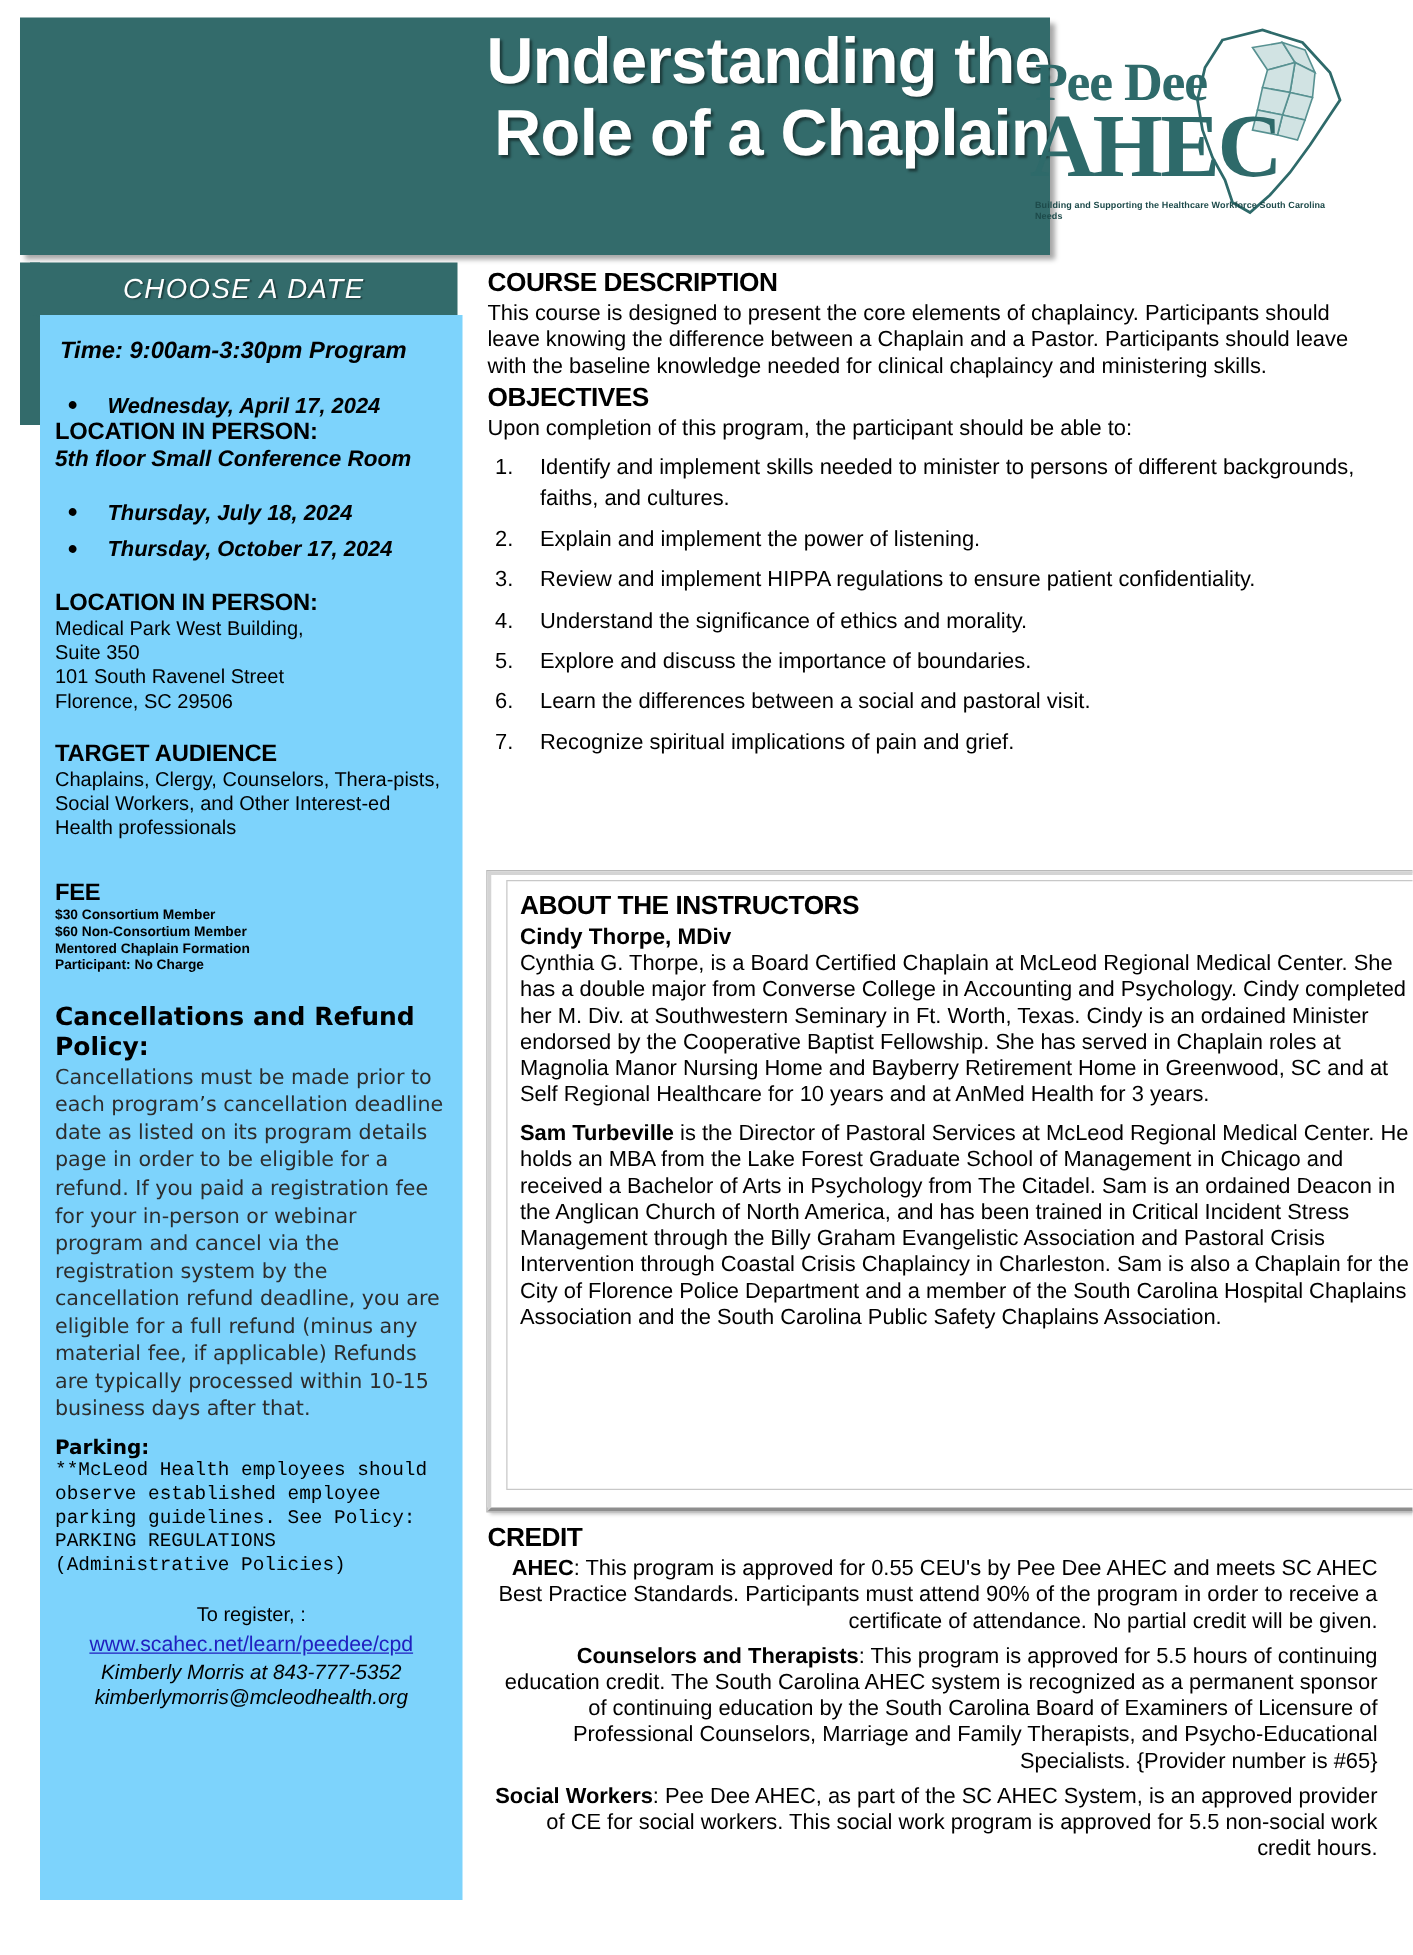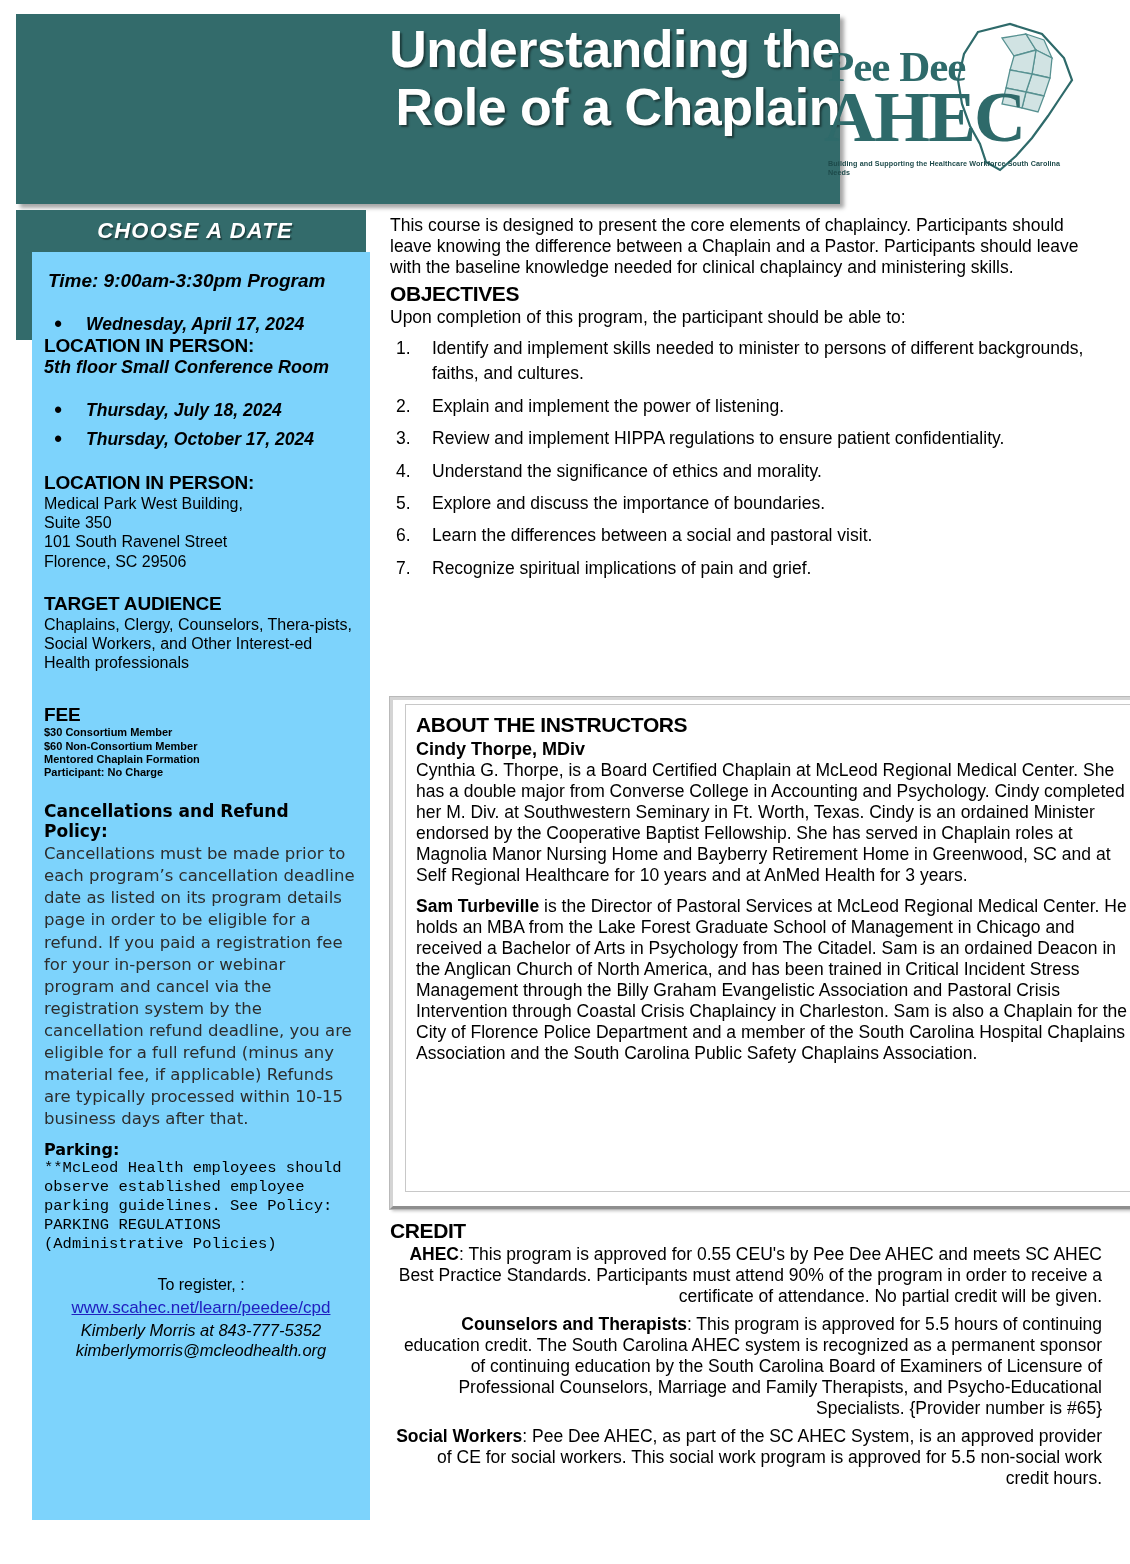--- a/index.html
+++ b/index.html
@@ -62,21 +62,21 @@
     background:#336b6b;
   }
   #choose-banner-notch {
     position:absolute; left:24px; top:252px; width:342px; height:22px;
     background:#336b6b;
     clip-path:polygon(0 0, 100% 0, 100% 0, 50% 100%, 0 0);
   }
   #choose-label {
     position:absolute; left:0; top:8px; width:342px;
     text-align:center; color:#ffffff;
-    font-size:22px; font-weight:bold; font-style:italic;
+    font-size:22px; font-weight:normal; font-style:italic;
     letter-spacing:1.2px;
     text-shadow:1.5px 1.5px 1px rgba(0,0,0,0.4);
   }
   #sidebar {
     position:absolute; left:32px; top:252px; width:338px; height:1268px;
     background:#7dd3fc;
     padding:16px 12px 10px 12px;
     font-size:16px; color:#000;
   }
   .sb-time {
@@ -94,21 +94,21 @@
     font-size:19px; font-weight:bold; color:#000; margin:0;
     letter-spacing:-0.2px;
   }
   .sb-sub-italic { font-size:18px; font-weight:bold; font-style:italic; margin:0; }
   .sb-body { font-size:16px; margin:0; line-height:1.2; }
   .sb-bold { font-size:11px; font-weight:bold; margin:0; line-height:1.2; }
   .sb-gap-sm { height:10px; }
   .sb-gap-md { height:22px; }
   .sb-gap-lg { height:32px; }
   #refund-head {
-    font-size:17px; font-weight:bold; margin:0 0 2px 0;
+    font-size:20px; font-weight:bold; margin:0 0 2px 0;
     font-family:"DejaVu Sans", sans-serif;
   }
   #refund-body {
     font-size:16.5px; line-height:1.34; color:#2d2d2d; margin:0;
     font-family:"DejaVu Sans", sans-serif;
   }
   #parking-head { font-size:16px; font-weight:bold; margin:0; font-family:"DejaVu Sans", sans-serif; }
   #parking-body { font-size:15.5px; line-height:1.22; margin:0;font-family:Liberation Mono, monospace; }
   .reg-center { text-align:center; }
   #reg-label { font-size:16px; margin:0; }
@@ -234,20 +234,21 @@
   <div class="sb-gap-md"></div>
   <div class="reg-center">
     <div id="reg-label">To register, :</div>
     <a id="reg-link" href="#">www.scahec.net/learn/peedee/cpd</a>
     <div id="reg-contact">Kimberly Morris at 843-777-5352</div>
     <div id="reg-email">kimberlymorris@mcleodhealth.org</div>
   </div>
 </div>
 
 <div id="main">
+  <div class="sec-head">COURSE DESCRIPTION</div>
   <div class="sec-body">This course is designed to present the core elements of  chaplaincy. Participants should leave knowing the difference between a Chaplain and a Pastor.  Participants should leave with the baseline knowledge needed  for clinical chaplaincy and ministering skills.</div>
   <div class="sec-head">OBJECTIVES</div>
   <div id="objectives-intro">Upon completion of this program, the participant should be able to:</div>
   <ol id="objectives-list">
     <li><span class="num">1.</span><span>Identify and implement skills needed to minister to persons of different backgrounds, faiths, and cultures.</span></li>
     <li><span class="num">2.</span><span>Explain and implement the power of listening.</span></li>
     <li><span class="num">3.</span><span>Review and implement HIPPA regulations to ensure patient confidentiality.</span></li>
     <li><span class="num">4.</span><span>Understand the significance of ethics and morality.</span></li>
     <li><span class="num">5.</span><span>Explore and discuss the importance of boundaries.</span></li>
     <li><span class="num">6.</span><span>Learn the differences between a social and pastoral visit.</span></li>

